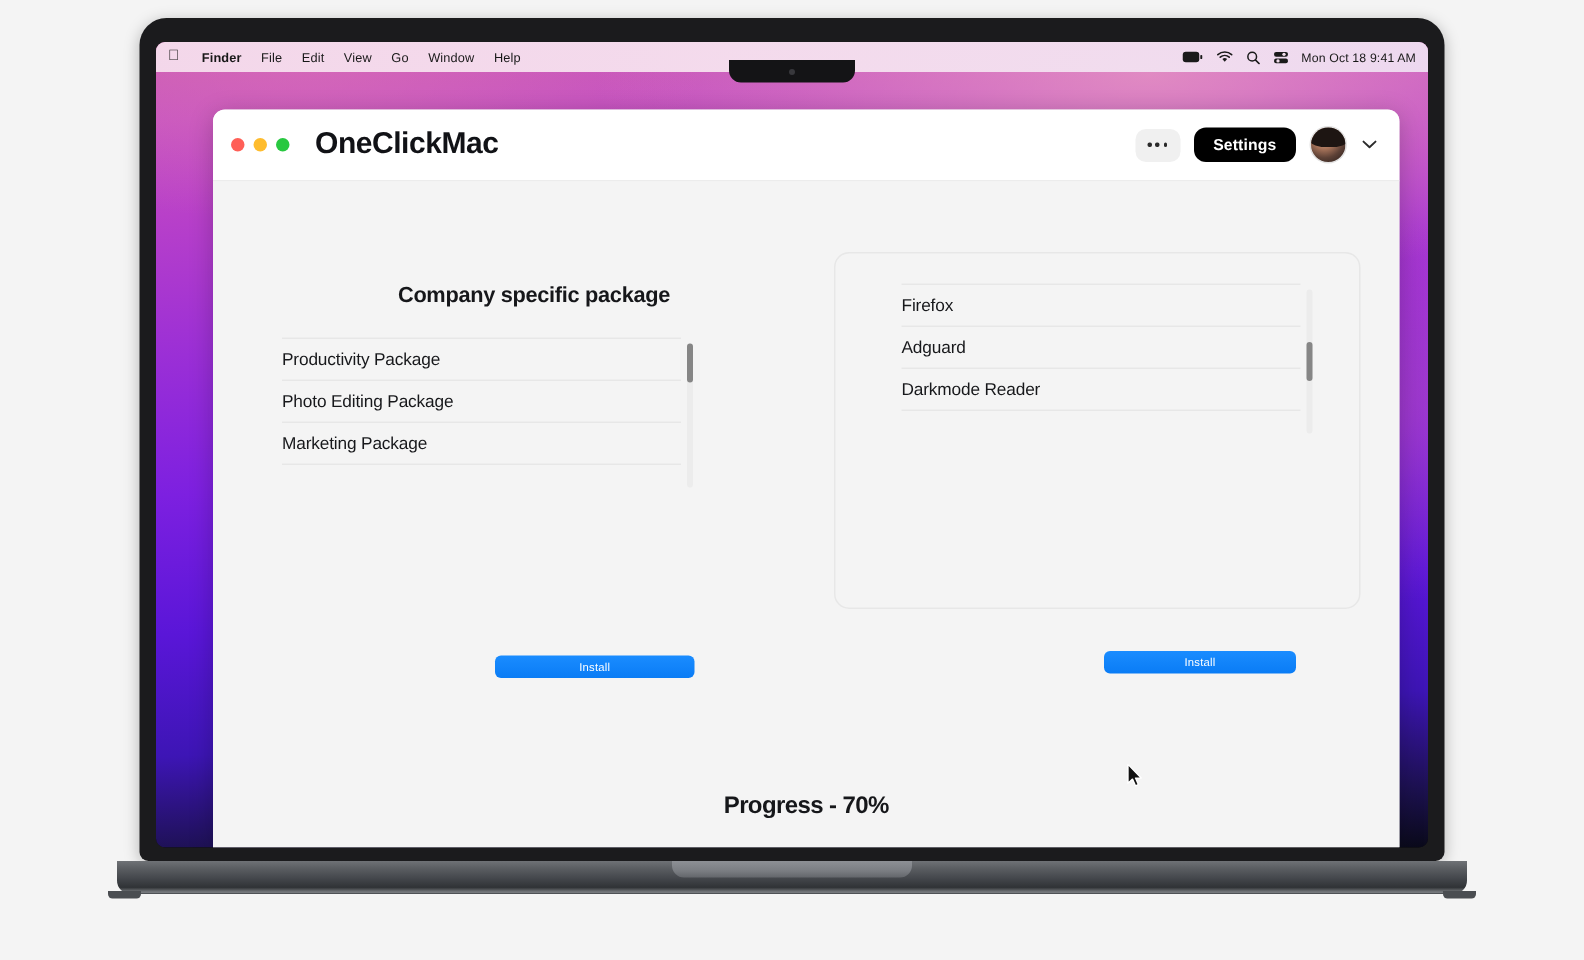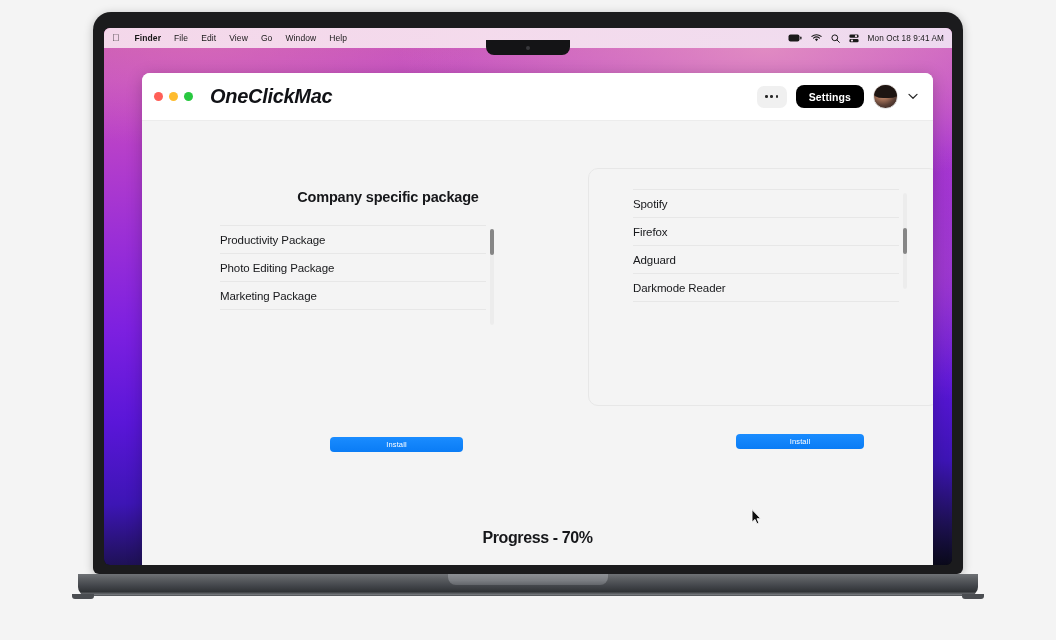--- a/index.html
+++ b/index.html
@@ -121,21 +121,20 @@
   }
   #traffic-lights { display: flex; gap: 6px; align-items: center; }
   .tl { width: 9px; height: 9px; border-radius: 50%; }
   .tl.red { background: #ff5f57; }
   .tl.yellow { background: #febc2e; }
   .tl.green { background: #28c840; }
   #app-title {
     margin-left: 17px;
     font-size: 20px; font-weight: bold; color: #111216;
     letter-spacing: -0.3px;
-    font-style: italic;
   }
   #titlebar-right { margin-left: auto; display: flex; align-items: center; gap: 9px; }
   #more-button {
     width: 30px; height: 22px; border-radius: 7px;
     background: #f0f0f0; border: none;
     display: flex; align-items: center; justify-content: center;
     cursor: pointer; padding: 0;
   }
   #more-button .dots { display: flex; gap: 2.5px; }
   #more-button .dots i { width: 2.6px; height: 2.6px; border-radius: 50%; background: #2a2a2a; display: block; }
@@ -166,21 +165,21 @@
   
   #app-body {
     position: relative; width: 100%; height: 444px;
     background: #f4f4f4;
   }
 
   
   #panels {
     position: absolute; left: 0; top: 0; width: 100%; height: 300px;
   }
-  .panel { position: absolute; box-sizing: border-box; margin-left: 32px; }
+  .panel { position: absolute; box-sizing: border-box; }
   #panel-company { left: 46px; top: 47px; width: 336px; }
   #panel-individual {
     left: 414px; top: 47px; width: 351px; height: 238px;
     border: 1px solid #e7e7e7; border-radius: 10px;
     background: #f4f4f4;
     padding: 0;
   }
   .panel-head { display: flex; align-items: center; }
   #panel-company .panel-head { justify-content: center; padding-top: 21px; }
   #panel-individual .panel-head { padding: 24px 21px 0 44px; }
@@ -362,21 +361,20 @@
                 </div>
                 <div class="scrollbar">
                   <div class="scroll-thumb" id="scroll-thumb-company"></div>
                 </div>
               </div>
             </div>
 
             <div class="panel" id="panel-individual">
               <div class="list-wrap">
                 <div class="list">
-                  <div class="list-item">Spotify</div>
                   <div class="list-item">Firefox</div>
                   <div class="list-item">Adguard</div>
                   <div class="list-item">Darkmode Reader</div>
                 </div>
                 <div class="scrollbar">
                   <div class="scroll-thumb" id="scroll-thumb-individual"></div>
                 </div>
               </div>
             </div>
 

